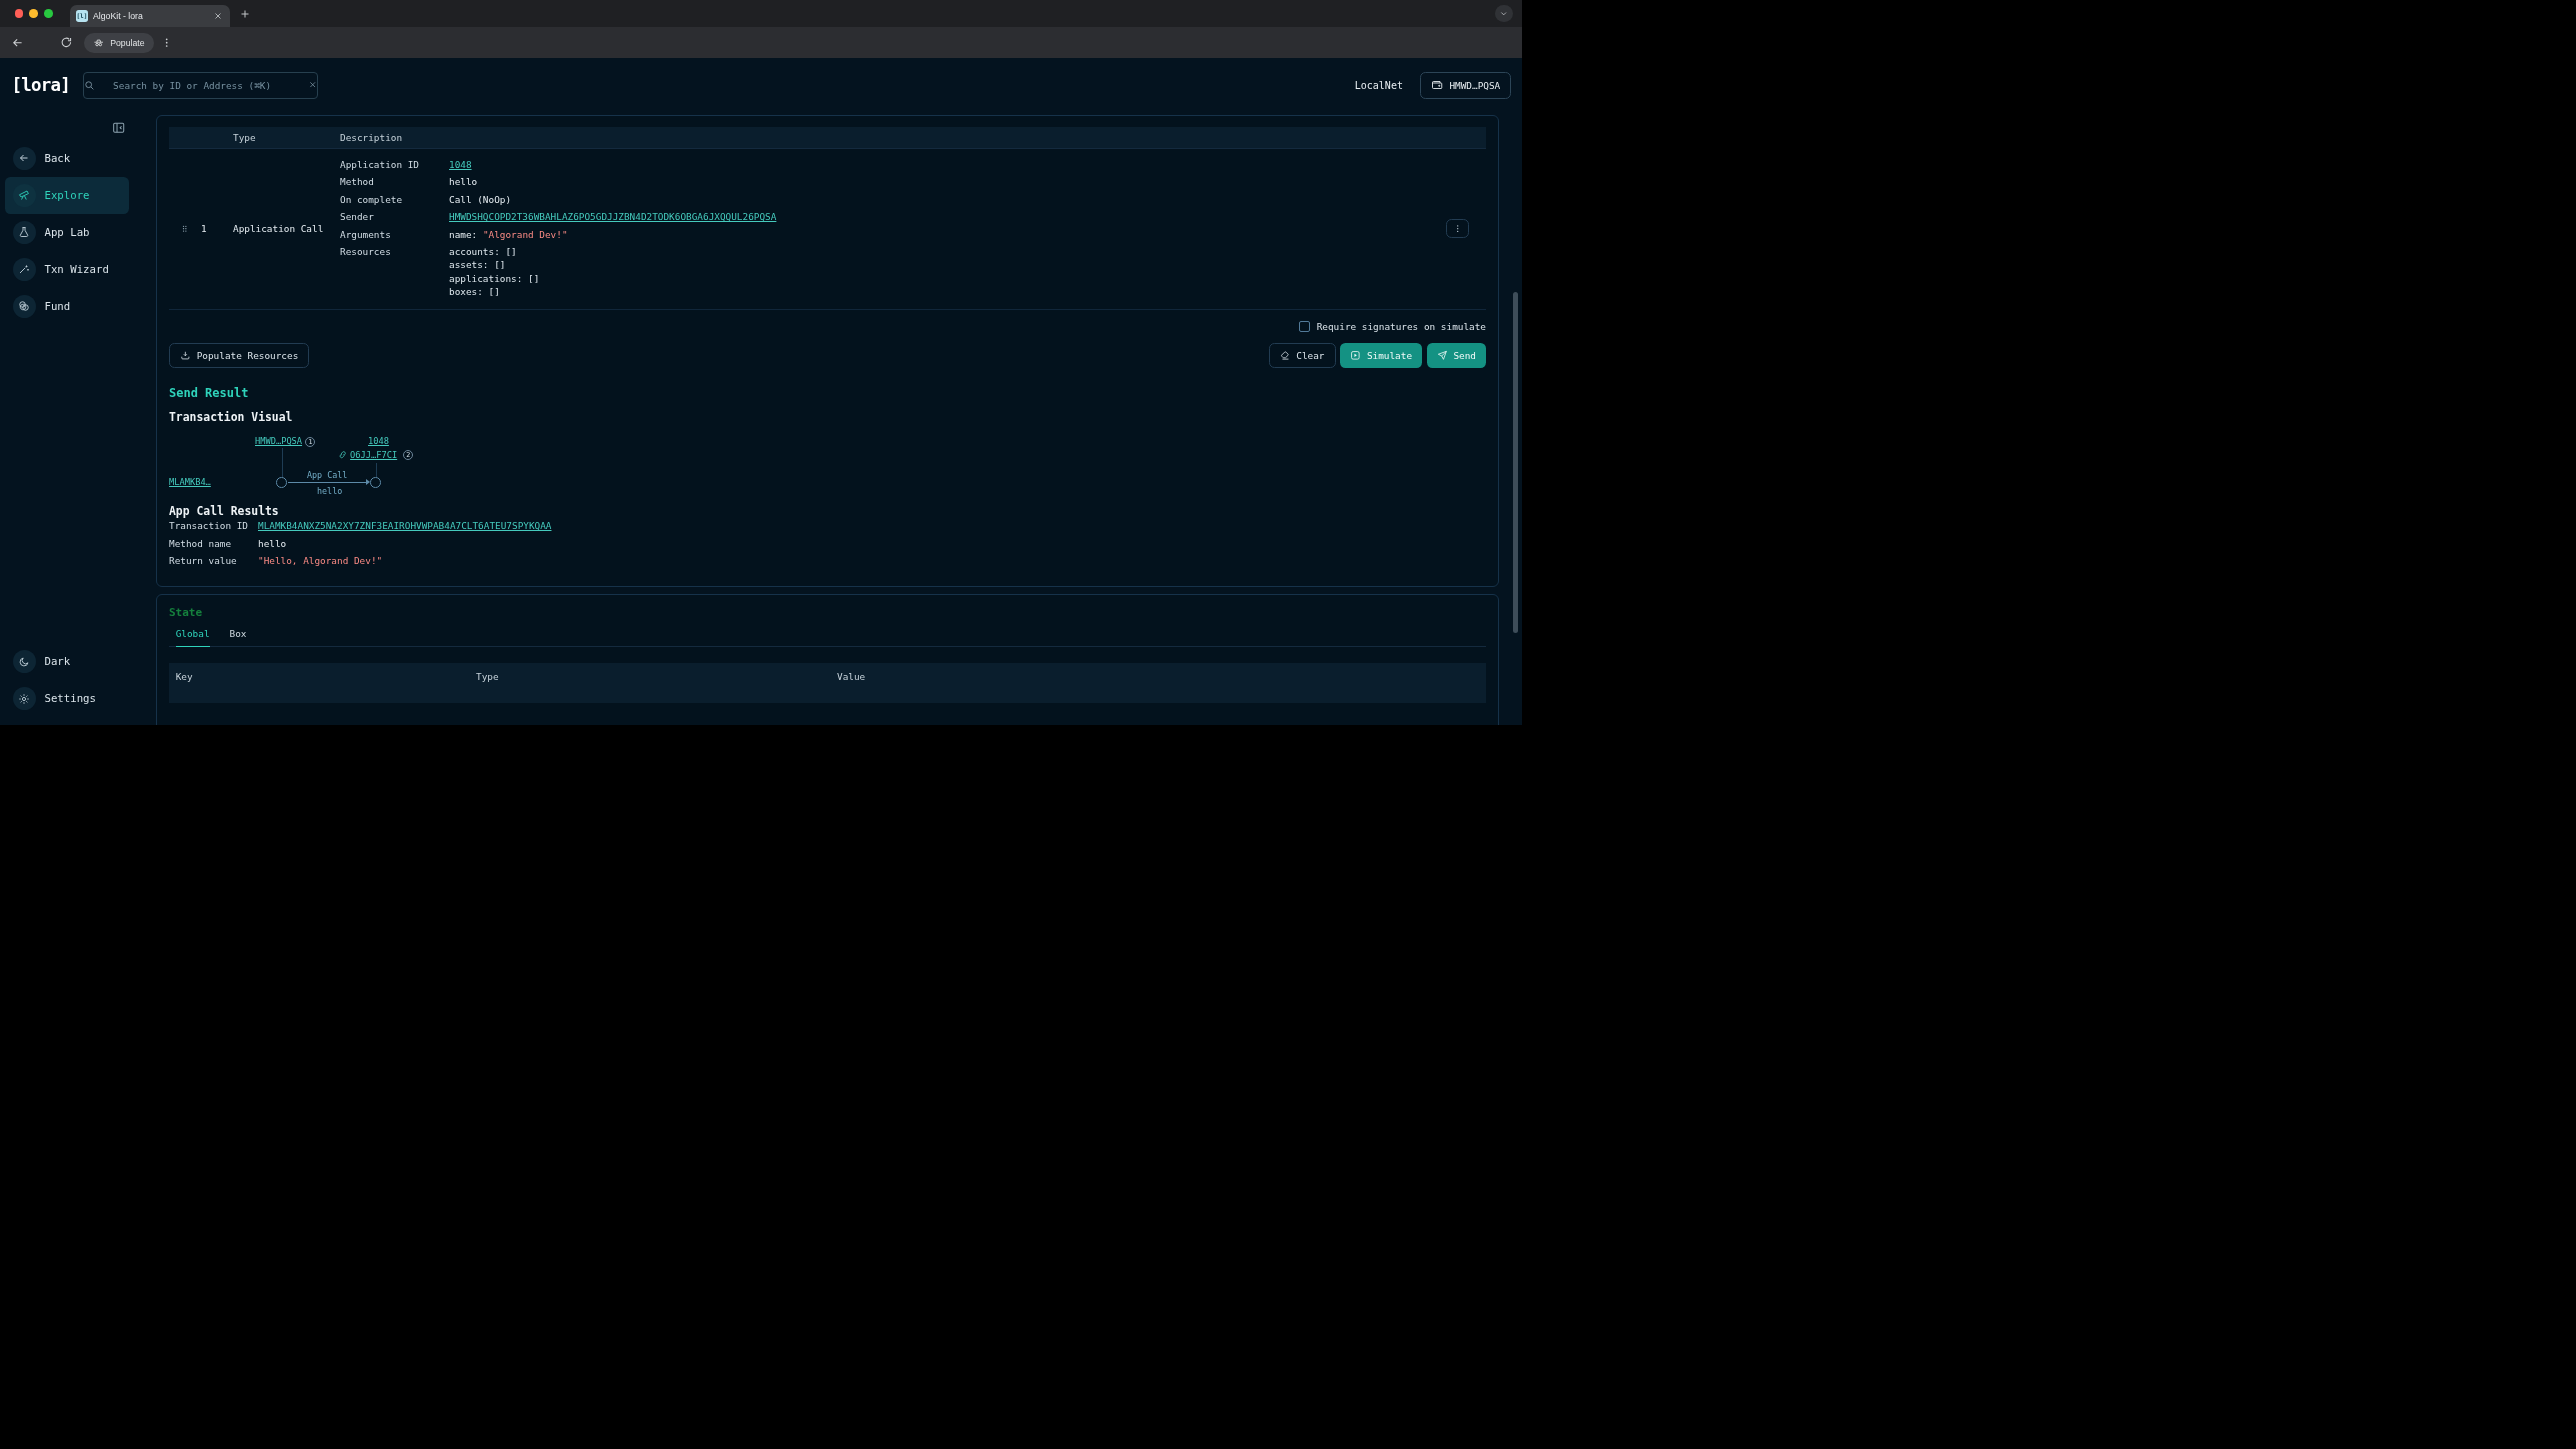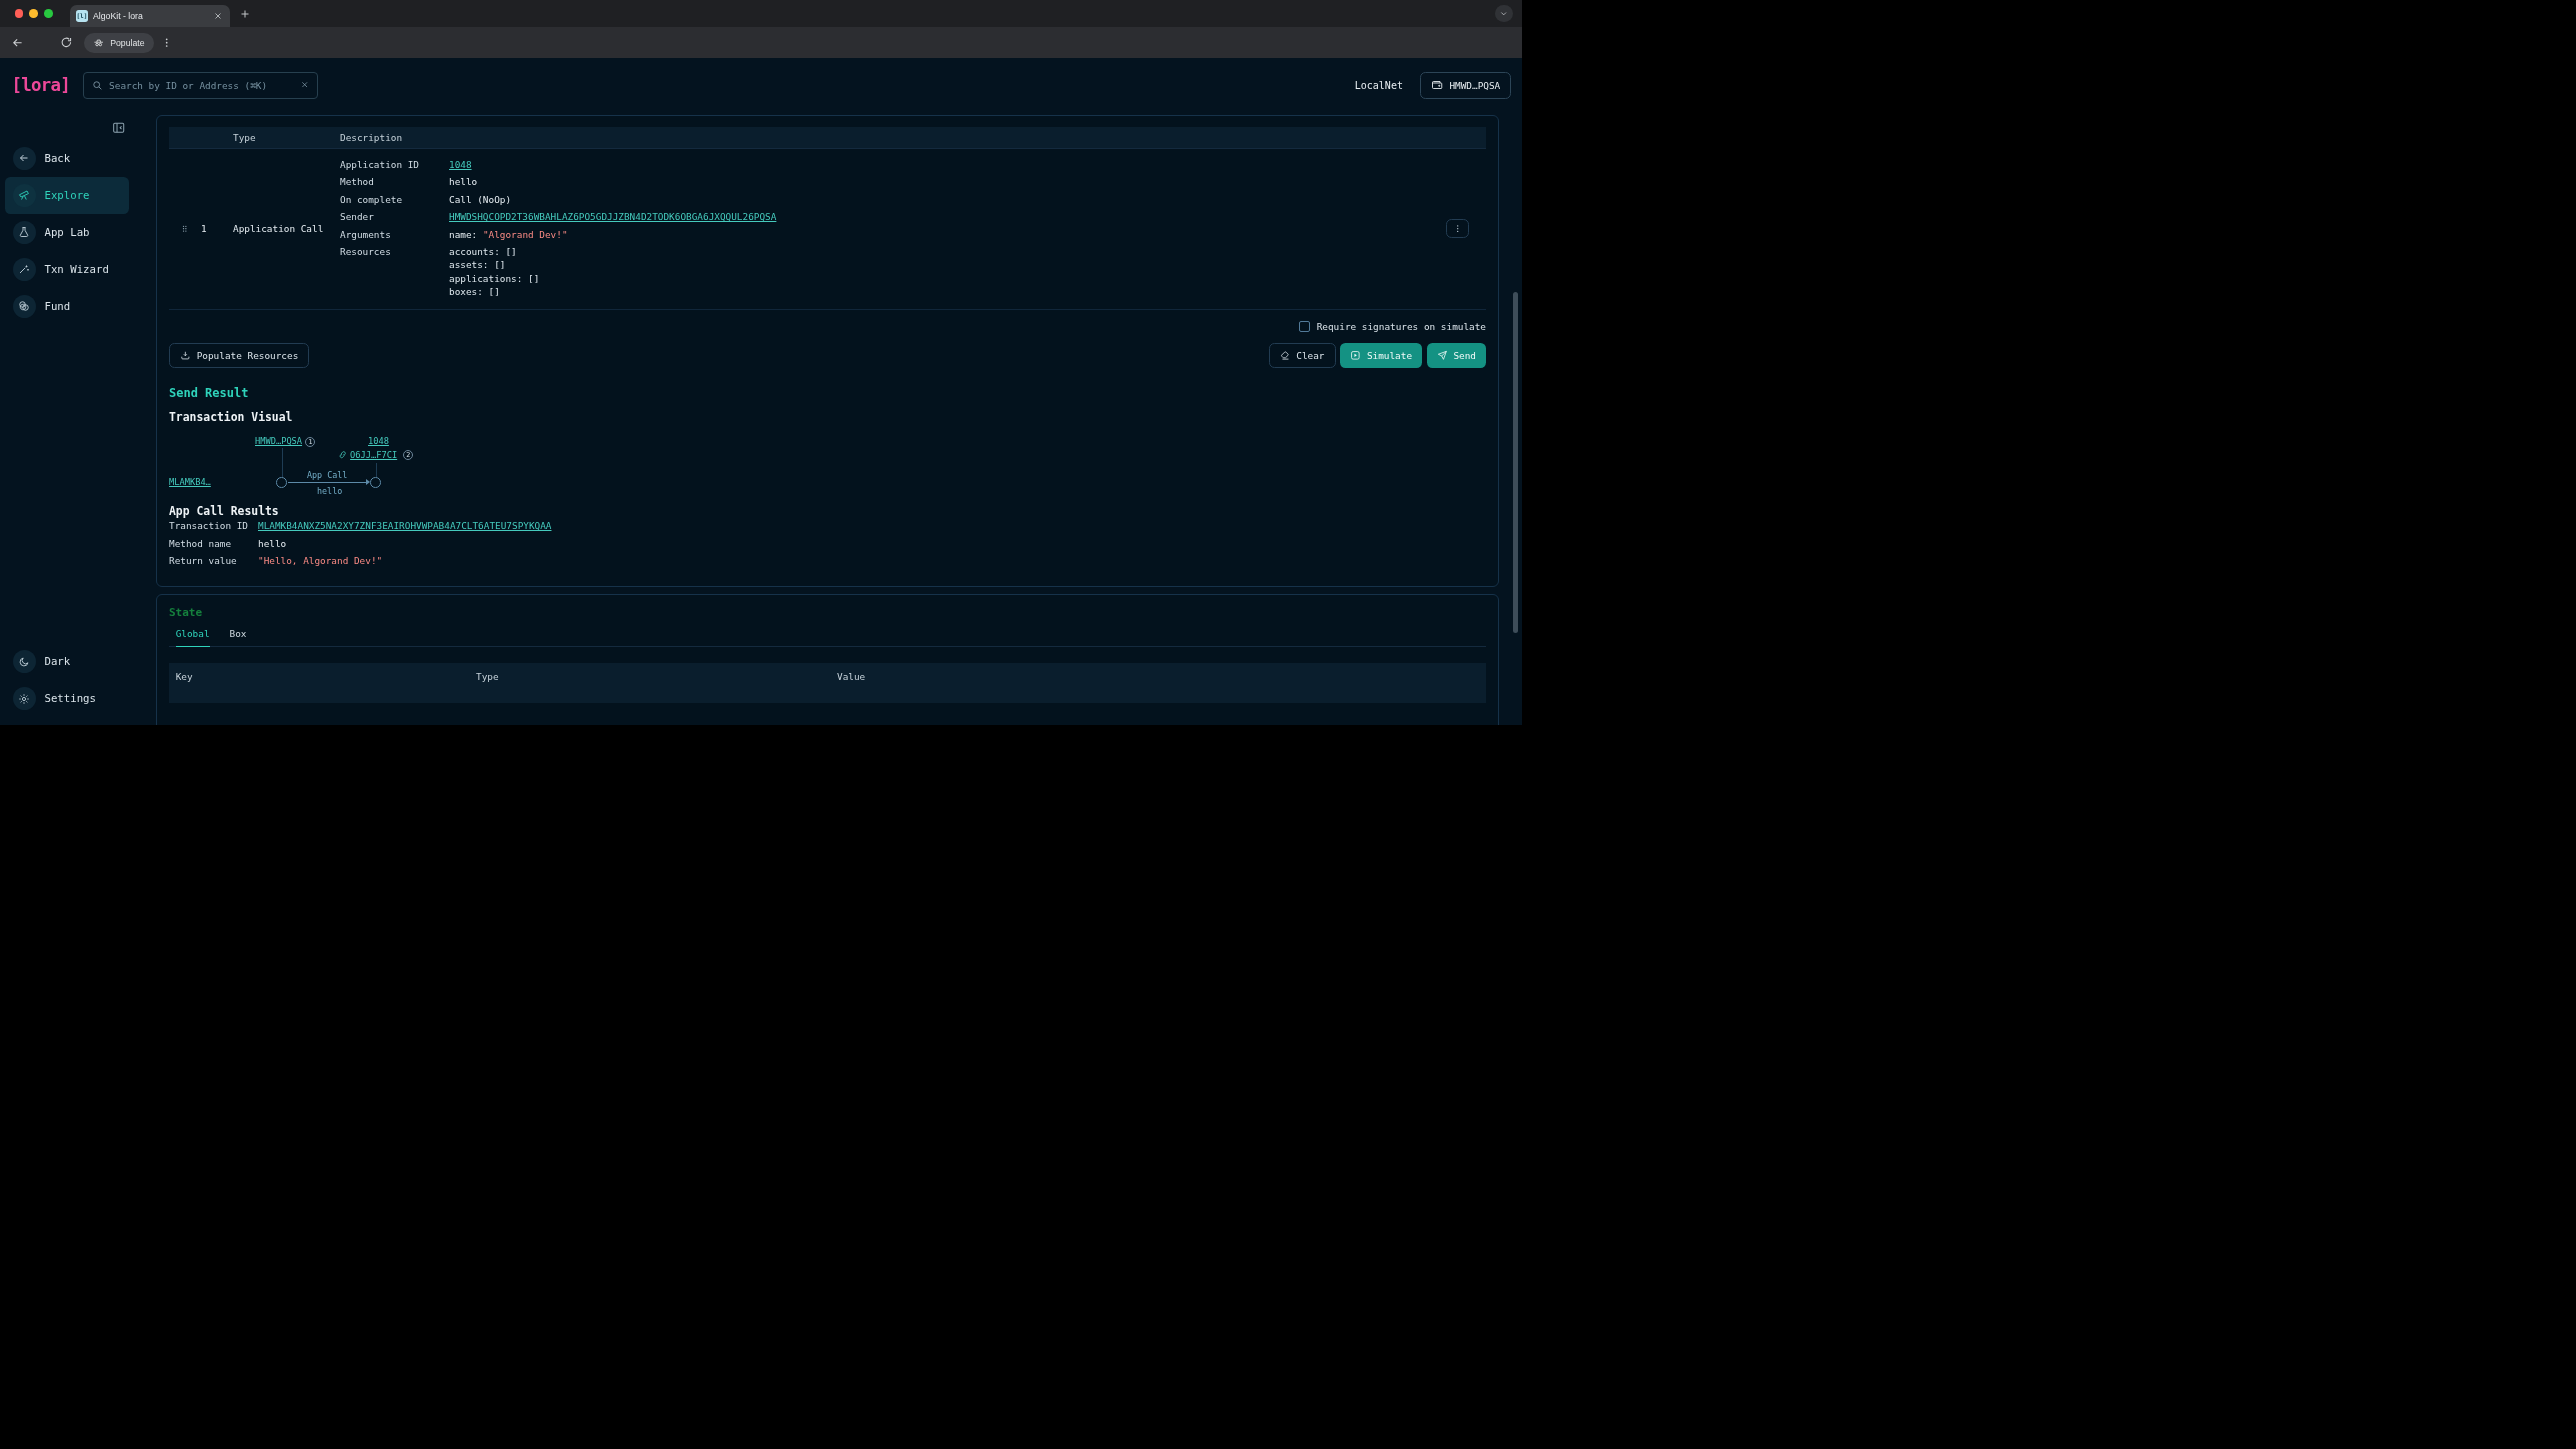--- a/index.html
+++ b/index.html
@@ -27,23 +27,23 @@
   .omnibox { flex: 1; height: 21px; background: #1d1e21; border-radius: 10.7px; display: flex; align-items: center;
              padding: 0 9.4px; gap: 6.7px; margin-left: 10.7px; }
   .omnibox .url { flex: 1; font-family: "Liberation Sans", sans-serif; font-size: 9.4px; color: #dfe1e4; white-space: nowrap; overflow: hidden; }
   .omni-ic { color: #9aa0a6; display: flex; align-items: center; }
   .incog { height: 20px; border-radius: 10px; background: #3e4045; display: flex; align-items: center; gap: 5.4px;
            padding: 0 9.4px; color: #e4e6e8; font-family: "Liberation Sans", sans-serif; font-size: 8.7px; margin-left: 8px; }
   .browser-menu { margin-left: 6.7px; color: #cdd0d3; display: flex; align-items: center; }
   
   .app { position: absolute; top: 58px; left: 0; right: 0; bottom: 0; background: #04131f; color: #dfe8ee; }
   .app-header { height: 54px; display: flex; align-items: center; padding: 0 11.4px; }
-  .logo { font-size: 17.4px; font-weight: bold; color: #ec4899; letter-spacing: -0.7px; }
+  .logo { font-size: 17.4px; font-weight: bold; color: #ffffff; letter-spacing: -0.7px; }
   .searchbox { margin-left: 13.4px; width: 235px; height: 27px; border: 0.7px solid #27404f; border-radius: 4px;
-               display: flex; align-items: center; padding: 0 8px; gap: 6px; color: #7e95a4; }
+               display: flex; align-items: center; padding: 0 0; gap: 18px; color: #7e95a4; }
   .searchbox input { background: transparent; border: none; outline: none; flex: 1; font-family: inherit; font-size: 9.4px; color: #cfdae2; }
   .searchbox input::placeholder { color: #76909f; }
   .hspacer { flex: 1; }
   .network { font-size: 10px; color: #e8eef2; margin-right: 17.4px; }
   .wallet-btn { height: 27px; border: 0.7px solid #2c4557; border-radius: 5.4px; display: flex; align-items: center; gap: 6.7px;
                 padding: 0 9.4px; font-size: 9.4px; color: #e8eef2; background: transparent; font-family: inherit; }
   .app-body { position: absolute; top: 54px; left: 0; right: 0; bottom: 0; display: flex; }
   .sidebar { width: 134px; flex-shrink: 0; position: relative; padding-top: 27.5px; }
   .collapse-btn { position: absolute; top: 8.7px; right: 8.7px; color: #8fa5b2; }
   .side-item { height: 37px; display: flex; align-items: center; gap: 8.7px; padding: 0 7.4px; margin: 0 5.4px;

